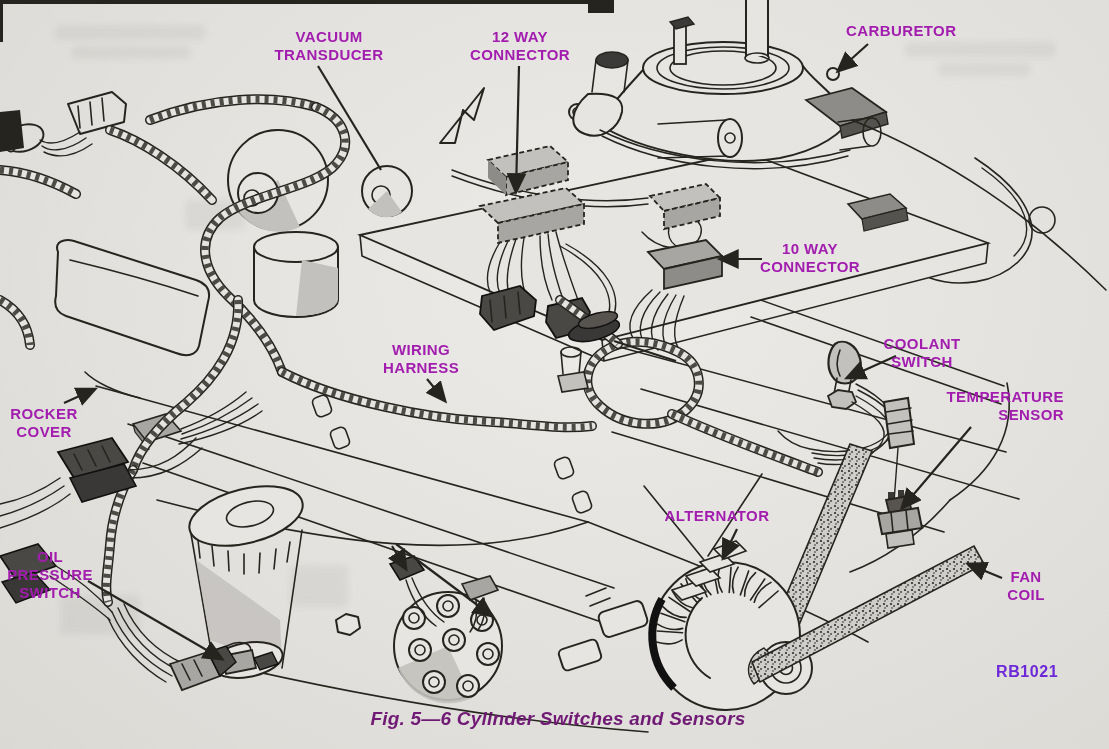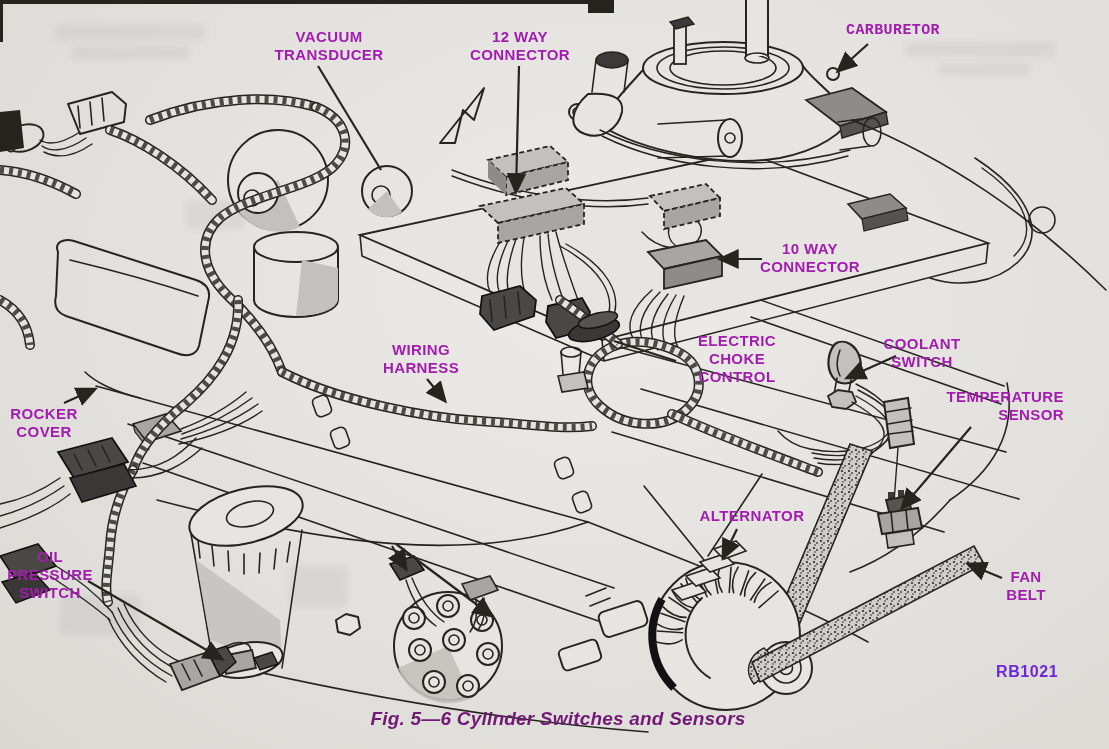--- a/index.html
+++ b/index.html
@@ -26,21 +26,21 @@
   .rope{stroke:#e6e4e0;stroke-width:7;fill:none;stroke-linecap:round;}
   .rope-over{stroke:#26241f;stroke-width:7;fill:none;stroke-dasharray:4 5;opacity:.8;}
   .leader{stroke:#26241f;stroke-width:2.2;fill:none;}
   
   .lbl{
     position:absolute;
     font:700 15px/18px "Liberation Sans",sans-serif;
     letter-spacing:.4px;color:#a21caf;
     white-space:pre-line;text-align:center;
   }
-  .lbl.left{text-align:left;font-family:Liberation Mono, monospace;}
+  .lbl.left{text-align:left;}
   .refcode{
     position:absolute;font:700 16px/20px "Liberation Sans",sans-serif;
     letter-spacing:.6px;color:#6d28d9;
   }
   .caption{
     position:absolute;
     font:italic 700 19px/24px "Liberation Sans",sans-serif;
     letter-spacing:.2px;color:#701a75;text-align:center;white-space:pre-line;
   }
   
@@ -403,31 +403,28 @@
 
   <div class="lbl" style="left:243px;top:28px;width:172px;">VACUUM
 TRANSDUCER</div>
   <div class="lbl" style="left:452px;top:28px;width:136px;">12 WAY
 CONNECTOR</div>
   <div class="lbl left" style="left:846px;top:22px;width:150px;">CARBURETOR</div>
   <div class="lbl" style="left:746px;top:240px;width:128px;">10 WAY
 CONNECTOR</div>
   <div class="lbl" style="left:362px;top:341px;width:118px;">WIRING
 HARNESS</div>
-  <div class="lbl" style="left:678px;top:332px;width:118px;">ELECTRIC
-CHOKE
-CONTROL</div>
   <div class="lbl" style="left:860px;top:335px;width:124px;">COOLANT
 SWITCH</div>
   <div class="lbl" style="left:894px;top:388px;width:170px;text-align:right;">TEMPERATURE
 SENSOR</div>
   <div class="lbl" style="left:-5px;top:405px;width:98px;">ROCKER
 COVER</div>
   <div class="lbl" style="left:-4px;top:548px;width:108px;">OIL
 PRESSURE
 SWITCH</div>
-  <div class="lbl" style="left:675px;top:507px;width:154px;">ALTERNATOR</div>
+  <div class="lbl" style="left:640px;top:507px;width:154px;">ALTERNATOR</div>
   <div class="lbl" style="left:990px;top:568px;width:72px;">FAN
-BELT</div>
+COIL</div>
 
   <div class="refcode" style="left:996px;top:662px;">RB1021</div>
   <div class="caption" style="left:280px;top:707px;width:556px;">Fig. 5—6 Cylinder Switches and Sensors</div>
 </div>
 
 </body></html>

